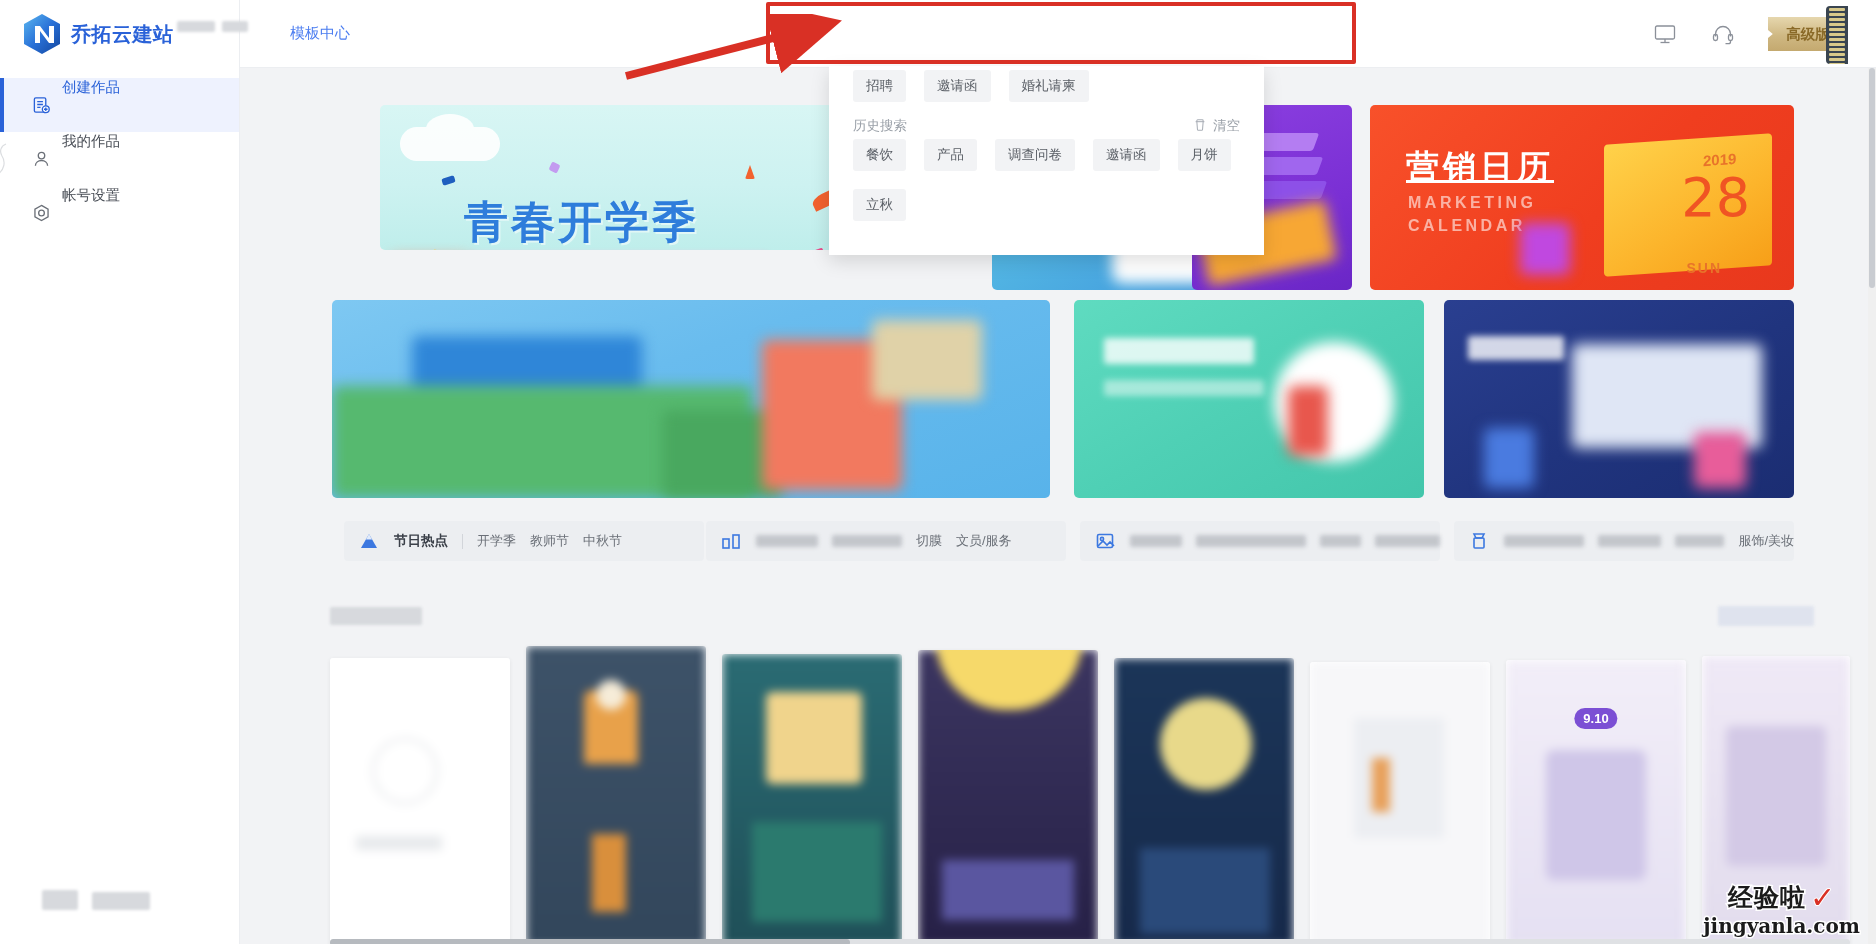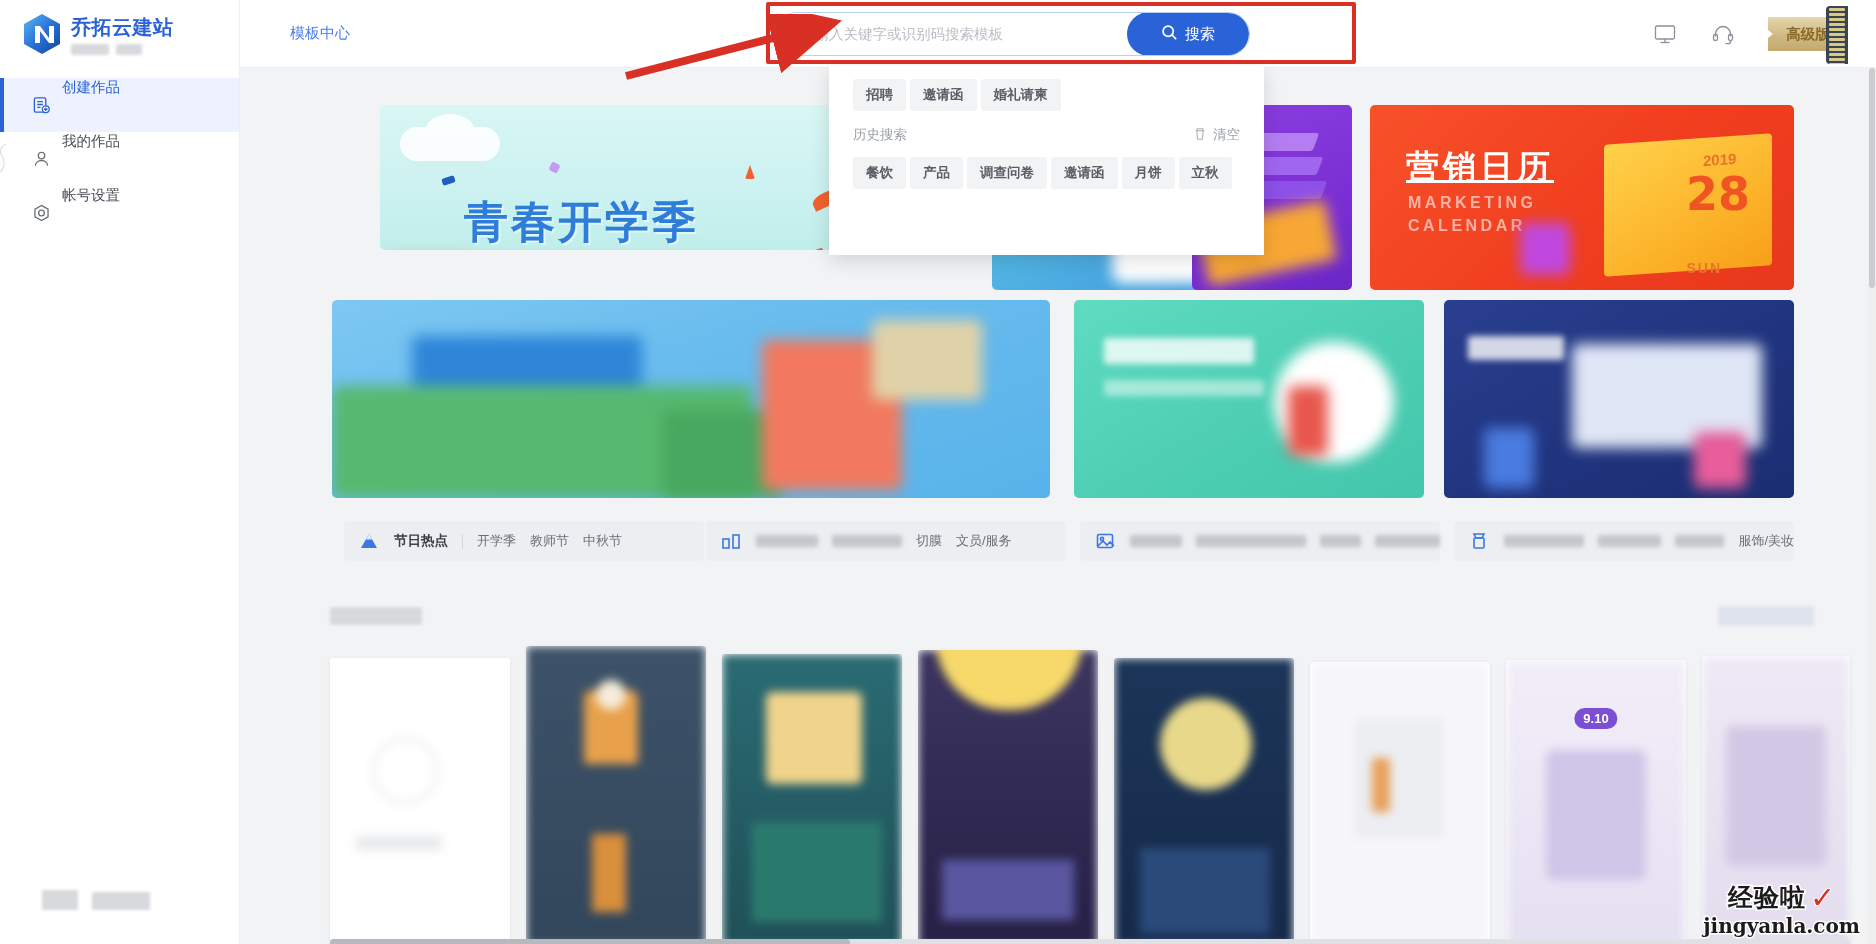--- a/index.html
+++ b/index.html
@@ -15,21 +15,21 @@
   
   .sidebar {
     position: absolute; left: 0; top: 0; width: 240px; height: 944px;
     background: #ffffff; z-index: 30;
     border-right: 1px solid #eceef1;
   }
   .brand {
     height: 68px; display: flex; align-items: center; padding-left: 22px; gap: 9px;
   }
   .brand-logo { width: 40px; height: 42px; flex: 0 0 auto; position: relative; }
-  .brand-text { display: flex; flex-direction: column; gap: 3px; }
+  .brand-text { display: flex; flex-direction: row; gap: 3px; }
   .brand-title {
     font-size: 20px; color: #2a62d8; font-weight: 700; letter-spacing: .5px;
     white-space: nowrap;
   }
   .brand-sub { display: flex; gap: 7px; }
   .blur-chip { background: #d7d9dd; border-radius: 2px; filter: blur(1.6px); }
 
   .nav { margin-top: 10px; }
   .nav-item {
     position: relative; height: 54px; display: flex; align-items: flex-start;
@@ -111,21 +111,21 @@
     background: #fff; z-index: 55;
     box-shadow: 0 6px 18px rgba(0,0,0,.13);
   }
   .dd-sect { padding: 0 24px; }
   .dd-head {
     display: flex; align-items: center; justify-content: space-between;
     font-size: 13.5px; color: #9aa0a8; padding-top: 15px;
   }
   .dd-head .right { display: flex; align-items: center; gap: 6px; cursor: pointer; justify-content: center; }
   .dd-link { font-size: 13px; color: #a9aeb6; cursor: pointer; }
-  .dd-tags { display: flex; flex-wrap: wrap; gap: 4px; margin-top: 13px; font-weight: bold; }
+  .dd-tags { display: flex; flex-wrap: wrap; gap: 18px; margin-top: 4px; }
   .dd-tag {
     background: #f2f3f5; color: #5a5f66; font-size: 13.5px;
     padding: 7px 13px; border-radius: 3px; cursor: pointer; white-space: nowrap;
   }
 
   
   .main {
     position: absolute; left: 240px; top: 68px; right: 0; bottom: 0;
     overflow: hidden; background: #f2f3f5;
   }
@@ -171,21 +171,21 @@
   .bcm-sub {
     position: absolute; left: 38px; top: 86px; color: rgba(255,255,255,.58);
     font-size: 16px; letter-spacing: 3.5px; line-height: 23px; font-weight: 600;
   }
   .cal-box {
     position: absolute; right: 22px; top: 34px; width: 168px; height: 132px;
     background: linear-gradient(150deg,#ffd24a 0%, #fcb42b 60%, #f79f18 100%);
     border-radius: 4px; transform: skewY(-4deg);
   }
   .cal-year { position:absolute; right: 58px; top: 46px; color:#e8732a; font-size: 15px; font-weight:700; transform: skewY(-4deg);}
-  .cal-num { position:absolute; right: 44px; top: 66px; color:#f05423; font-size: 46px; font-weight: 700; line-height: 1; font-family:"DejaVu Sans",sans-serif;}
+  .cal-num { position:absolute; right: 44px; top: 66px; color:#f05423; font-size: 54px; font-weight: 400; line-height: 1; font-family:"DejaVu Sans",sans-serif;}
   .cal-day { position:absolute; right: 72px; bottom: 14px; color:#e8732a; font-size: 14px; font-weight:700; letter-spacing:2px;}
 
   .bc-purple {
     left: 860px; top: 0; width: 160px; height: 185px;
     background: linear-gradient(160deg,#8b3fe0 0%, #7a2fd4 60%, #6a26c6 100%);
   }
   .bc-purple .sheet { position:absolute; border-radius:3px; }
 
   .bc-mid {
     left: 660px; top: 0; width: 230px; height: 185px;
@@ -334,34 +334,20 @@
         <path d="M2 34 C8 30, 10 22, 6 16 C3 11, 5 6, 10 4"></path>
       </svg>
     </span>
   </aside>
 
   <header class="header">
     <div class="topnav">
       <span class="topnav-item">模板中心</span>
     </div>
 
-    <div class="search-zone">
-      <div class="search-shell">
-        <input class="search-input" type="text" placeholder="请输入关键字或识别码搜索模板" style="">
-        <button class="search-btn">
-          <span>
-            <svg width="17" height="17" viewBox="0 0 18 18" fill="none" stroke="#fff" stroke-width="1.8">
-              <circle cx="7.6" cy="7.6" r="5.4"></circle>
-                <line x1="11.6" y1="11.6" x2="16" y2="16"></line>
-            </svg>
-          </span>
-          <span>搜索</span>
-        </button>
-      </div>
-    </div>
 
     <div class="header-right">
       <span class="hicon">
         <svg width="26" height="26" viewBox="0 0 26 26" fill="none" stroke="#8b9099" stroke-width="1.3">
           <rect x="3.5" y="5" width="19" height="13" rx="1.5"></rect>
           <line x1="13" y1="18" x2="13" y2="21.5"></line>
           <line x1="8.5" y1="21.5" x2="17.5" y2="21.5"></line>
         </svg>
       </span>
       <span class="hicon">

